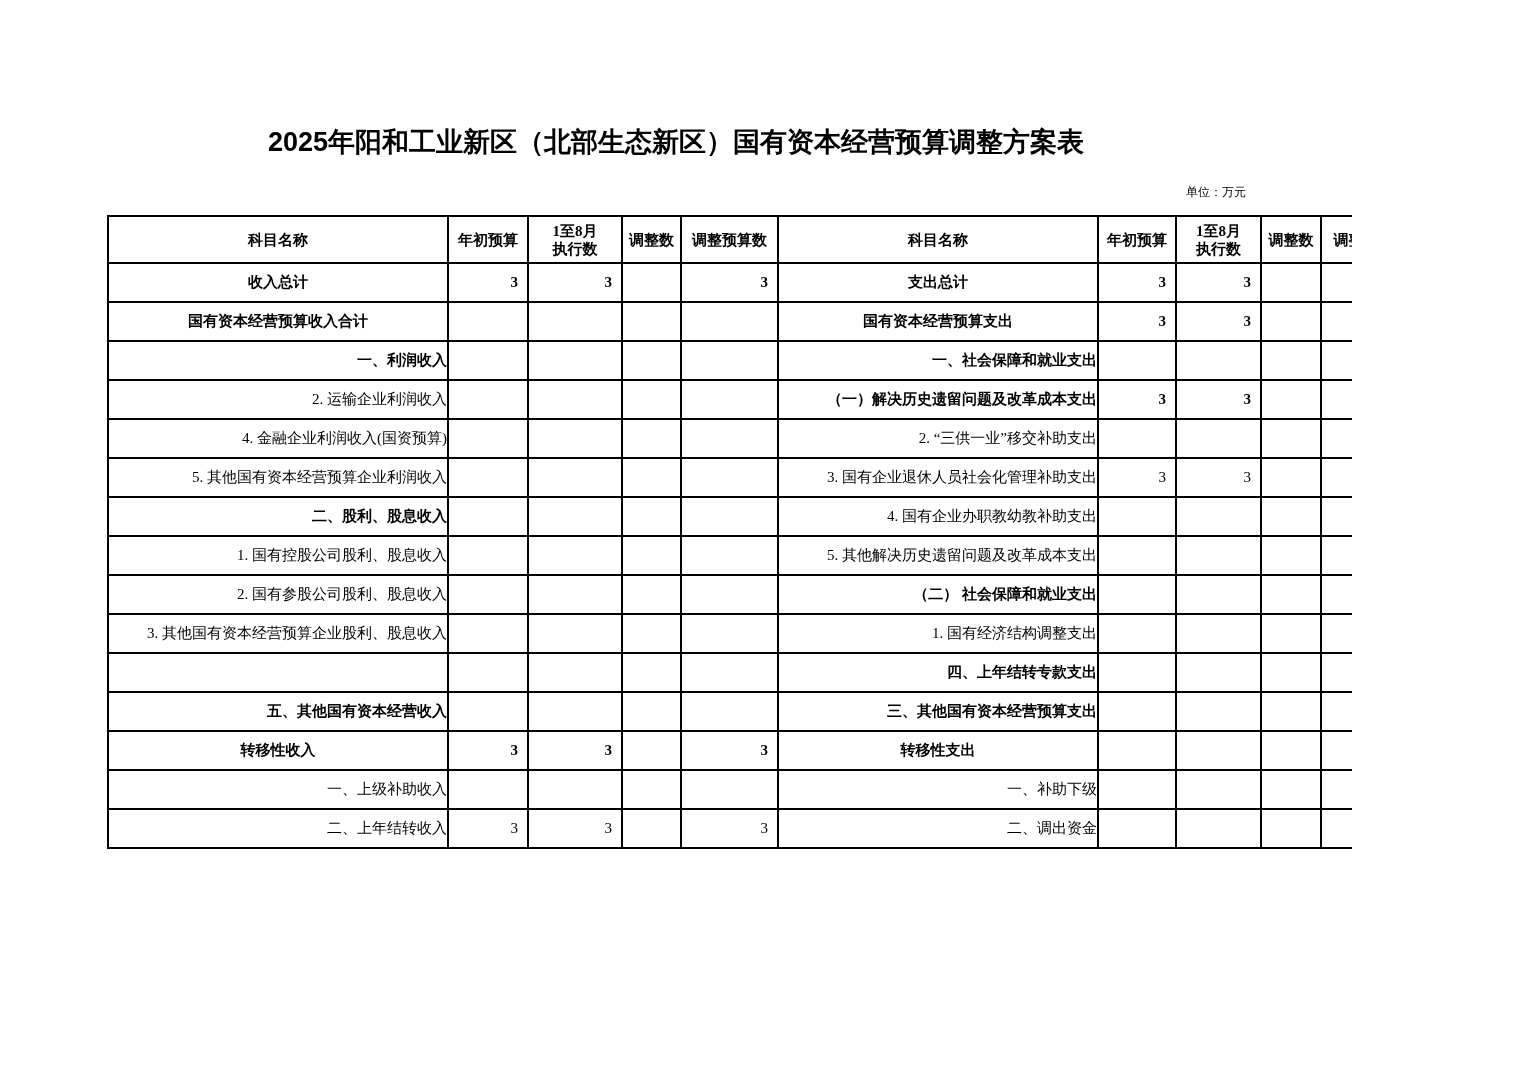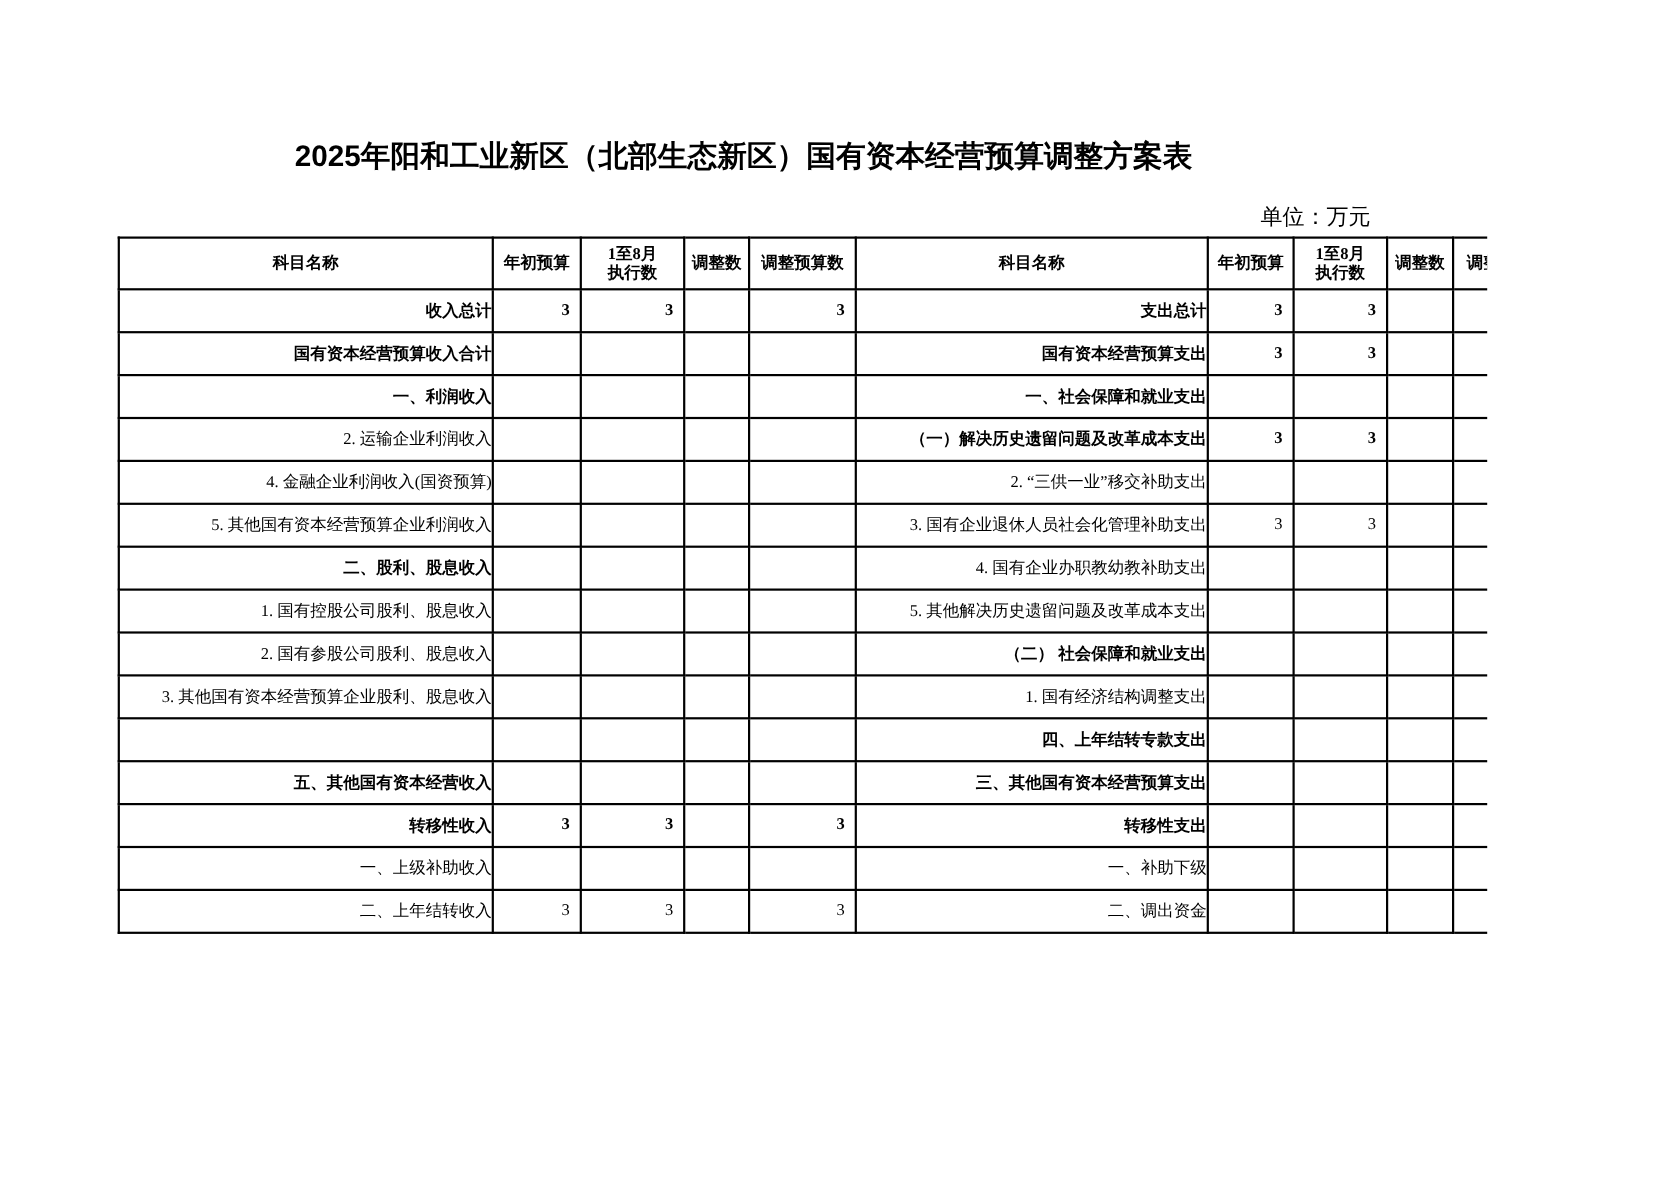--- a/index.html
+++ b/index.html
@@ -1,29 +1,29 @@
 <!DOCTYPE html>
 <html><head>
 <meta charset="utf-8">
 <style>
   html,body{margin:0;padding:0;background:#fff;}
   .page{position:relative;width:1352px;height:1074px;background:#ffffff;
         font-family:"Liberation Serif","DejaVu Serif",serif;color:#000;overflow:hidden;}
   .title{position:absolute;left:0;top:124px;width:100%;text-align:center;margin:0;
          font-size:27px;font-weight:bold;
          font-family:"Liberation Sans","DejaVu Sans",sans-serif;}
-  .unit{position:absolute;top:184px;right:106px;font-size:20px;}
+  .unit{position:absolute;top:184px;right:106px;font-size:12px;}
   table.budget{position:absolute;left:107px;top:215px;width:1313px;
                border-collapse:collapse;table-layout:fixed;}
   .budget th,.budget td{border:2px solid #000;overflow:hidden;white-space:nowrap;
                         vertical-align:middle;}
   .budget th{font-weight:bold;font-size:15px;height:45px;text-align:center;line-height:1.2;padding:0;}
   .budget td{height:37px;font-size:15px;padding:0;}
   td.subj{text-align:right;padding-left:5px;}
-  td.subj.c{text-align:right;padding-left:0;}
+  td.subj.c{text-align:center;padding-left:0;}
   td.val{text-align:right;padding-right:9px;}
   .b{font-weight:bold;}
 </style>
 </head>
 <body>
 
 <div class="page">
   <h1 class="title">2025年阳和工业新区（北部生态新区）国有资本经营预算调整方案表</h1>
   <div class="unit">单位：万元</div>
 

